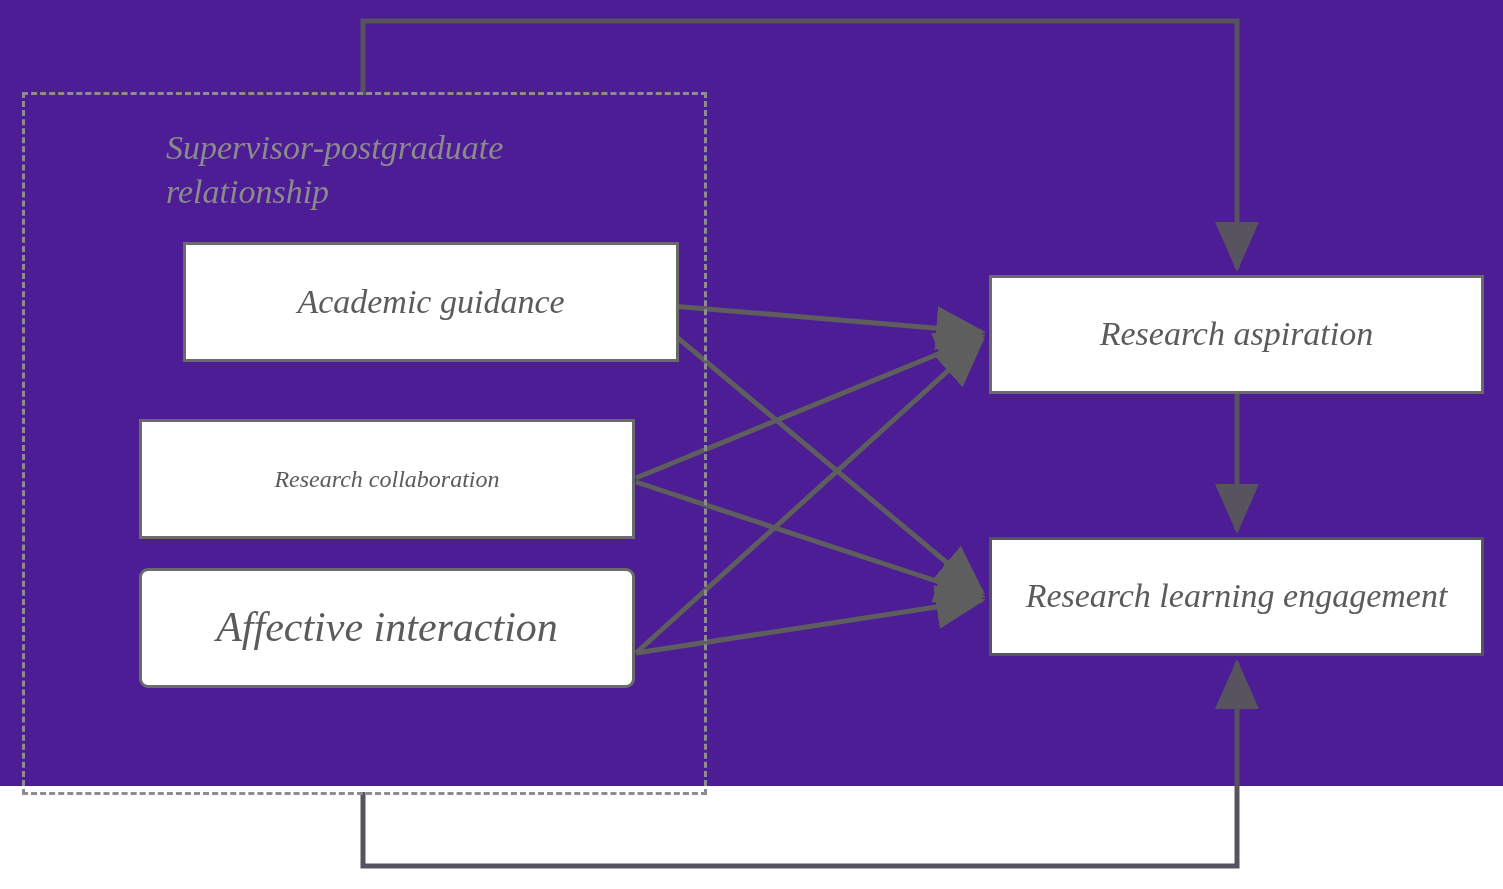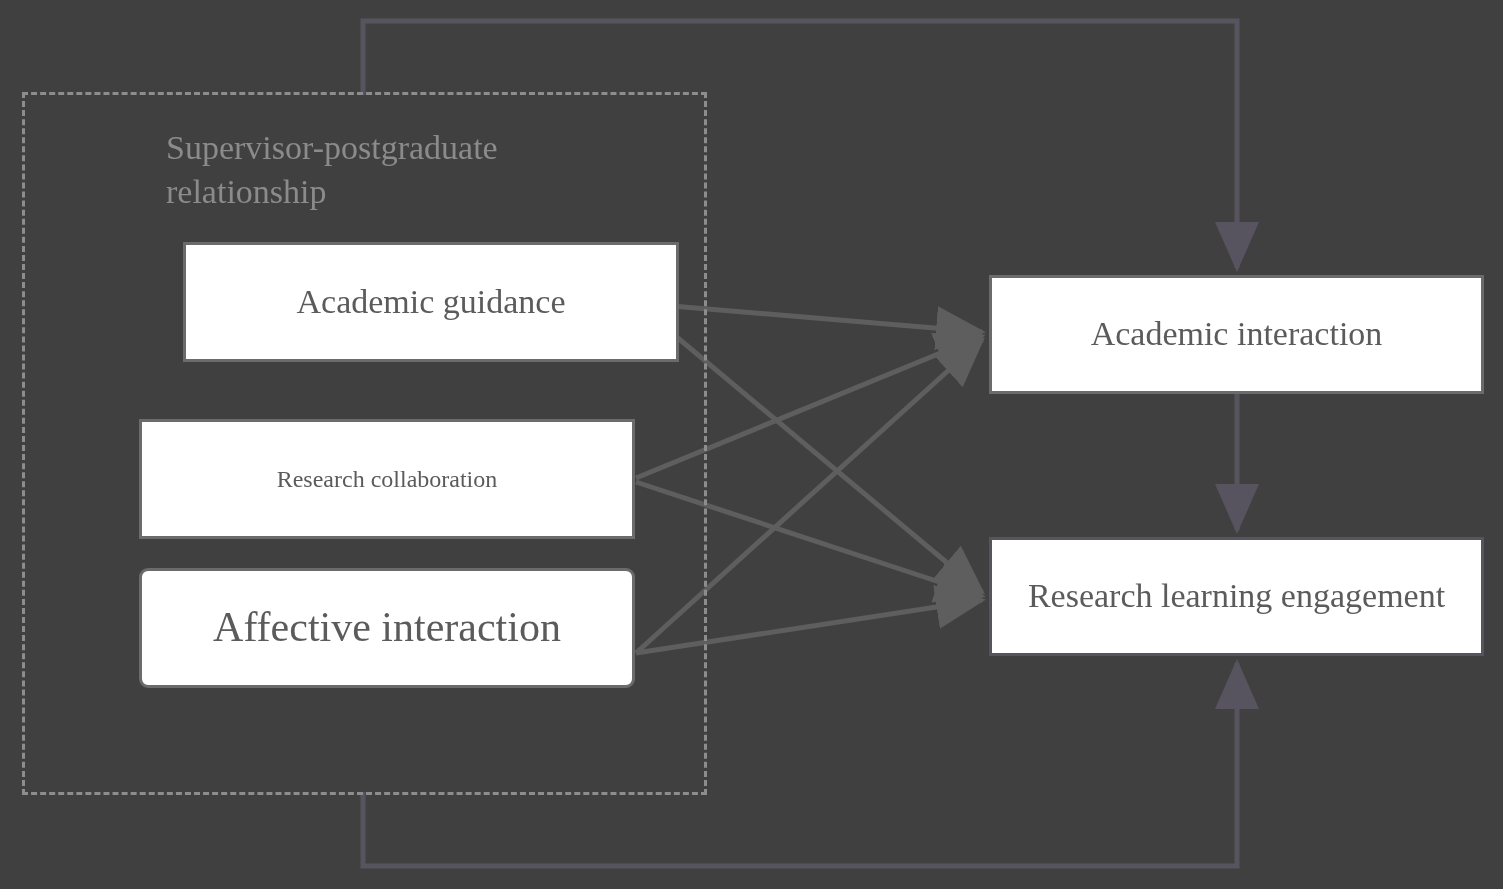--- a/index.html
+++ b/index.html
@@ -1,21 +1,21 @@
 <!DOCTYPE html>
 <html><head>
 <meta charset="utf-8">
 <title>Research Model Diagram</title>
 <style>
   html,body{margin:0;padding:0;background:#ffffff;}
   body{
     font-family:"Liberation Serif","DejaVu Serif",serif;
     width:1503px;height:889px;overflow:hidden;
   }
-  #canvas{position:relative;width:1503px;height:889px;background:#404040;}
+  #canvas{position:relative;width:1503px;height:786px;background:#4c1d95;font-style:italic;}
   #wires{position:absolute;left:0;top:0;width:1503px;height:889px;}
 
   .node{
     position:absolute;
     background:#ffffff;
     display:flex;align-items:center;justify-content:center;
     text-align:center;
     box-sizing:border-box;
     color:#5b5b5b;
     line-height:1.12;
@@ -86,20 +86,20 @@
 
   <div class="node grey" id="box-research-collaboration">
     <span>Research collaboration</span>
   </div>
 
   <div class="node grey" id="box-affective-interaction">
     <span>Affective interaction</span>
   </div>
 
   <div class="node grey" id="box-academic-aspiration">
-    <span>Academic interaction</span>
+    <span>Research aspiration</span>
   </div>
 
   <div class="node dark" id="box-research-learning-engagement">
     <span>Research learning engagement</span>
   </div>
 
 </div>
 
 </body></html>

